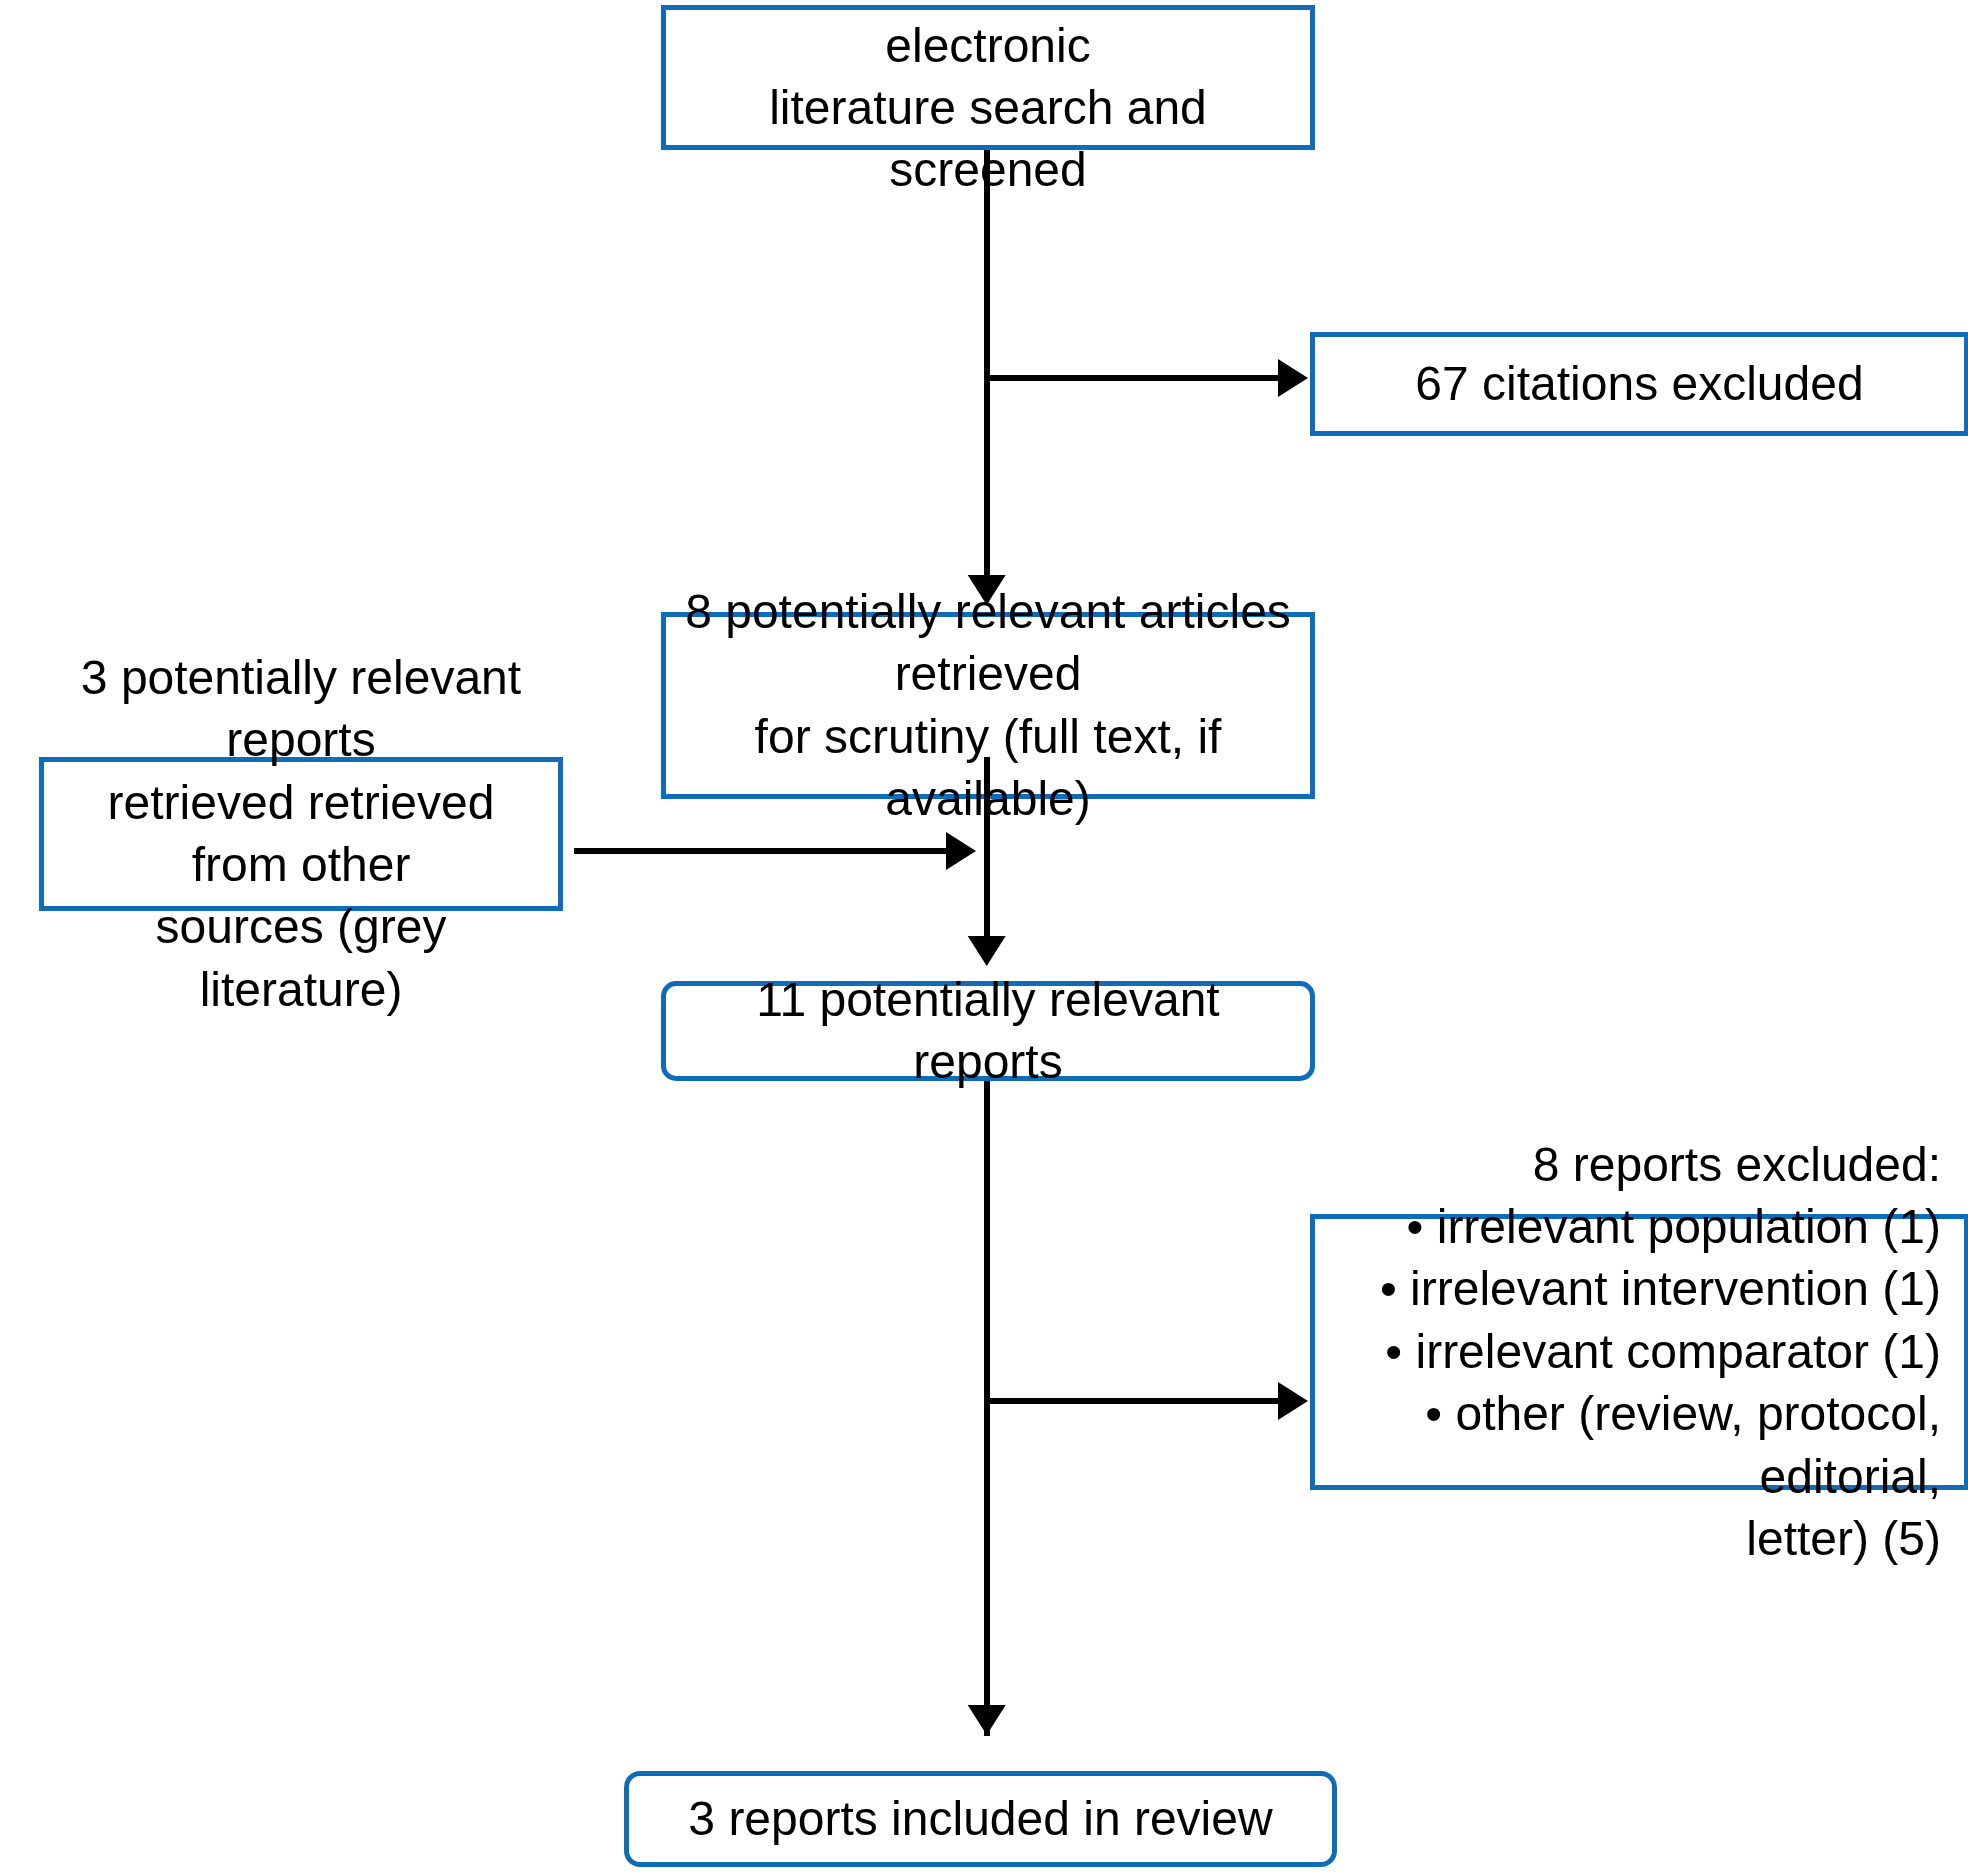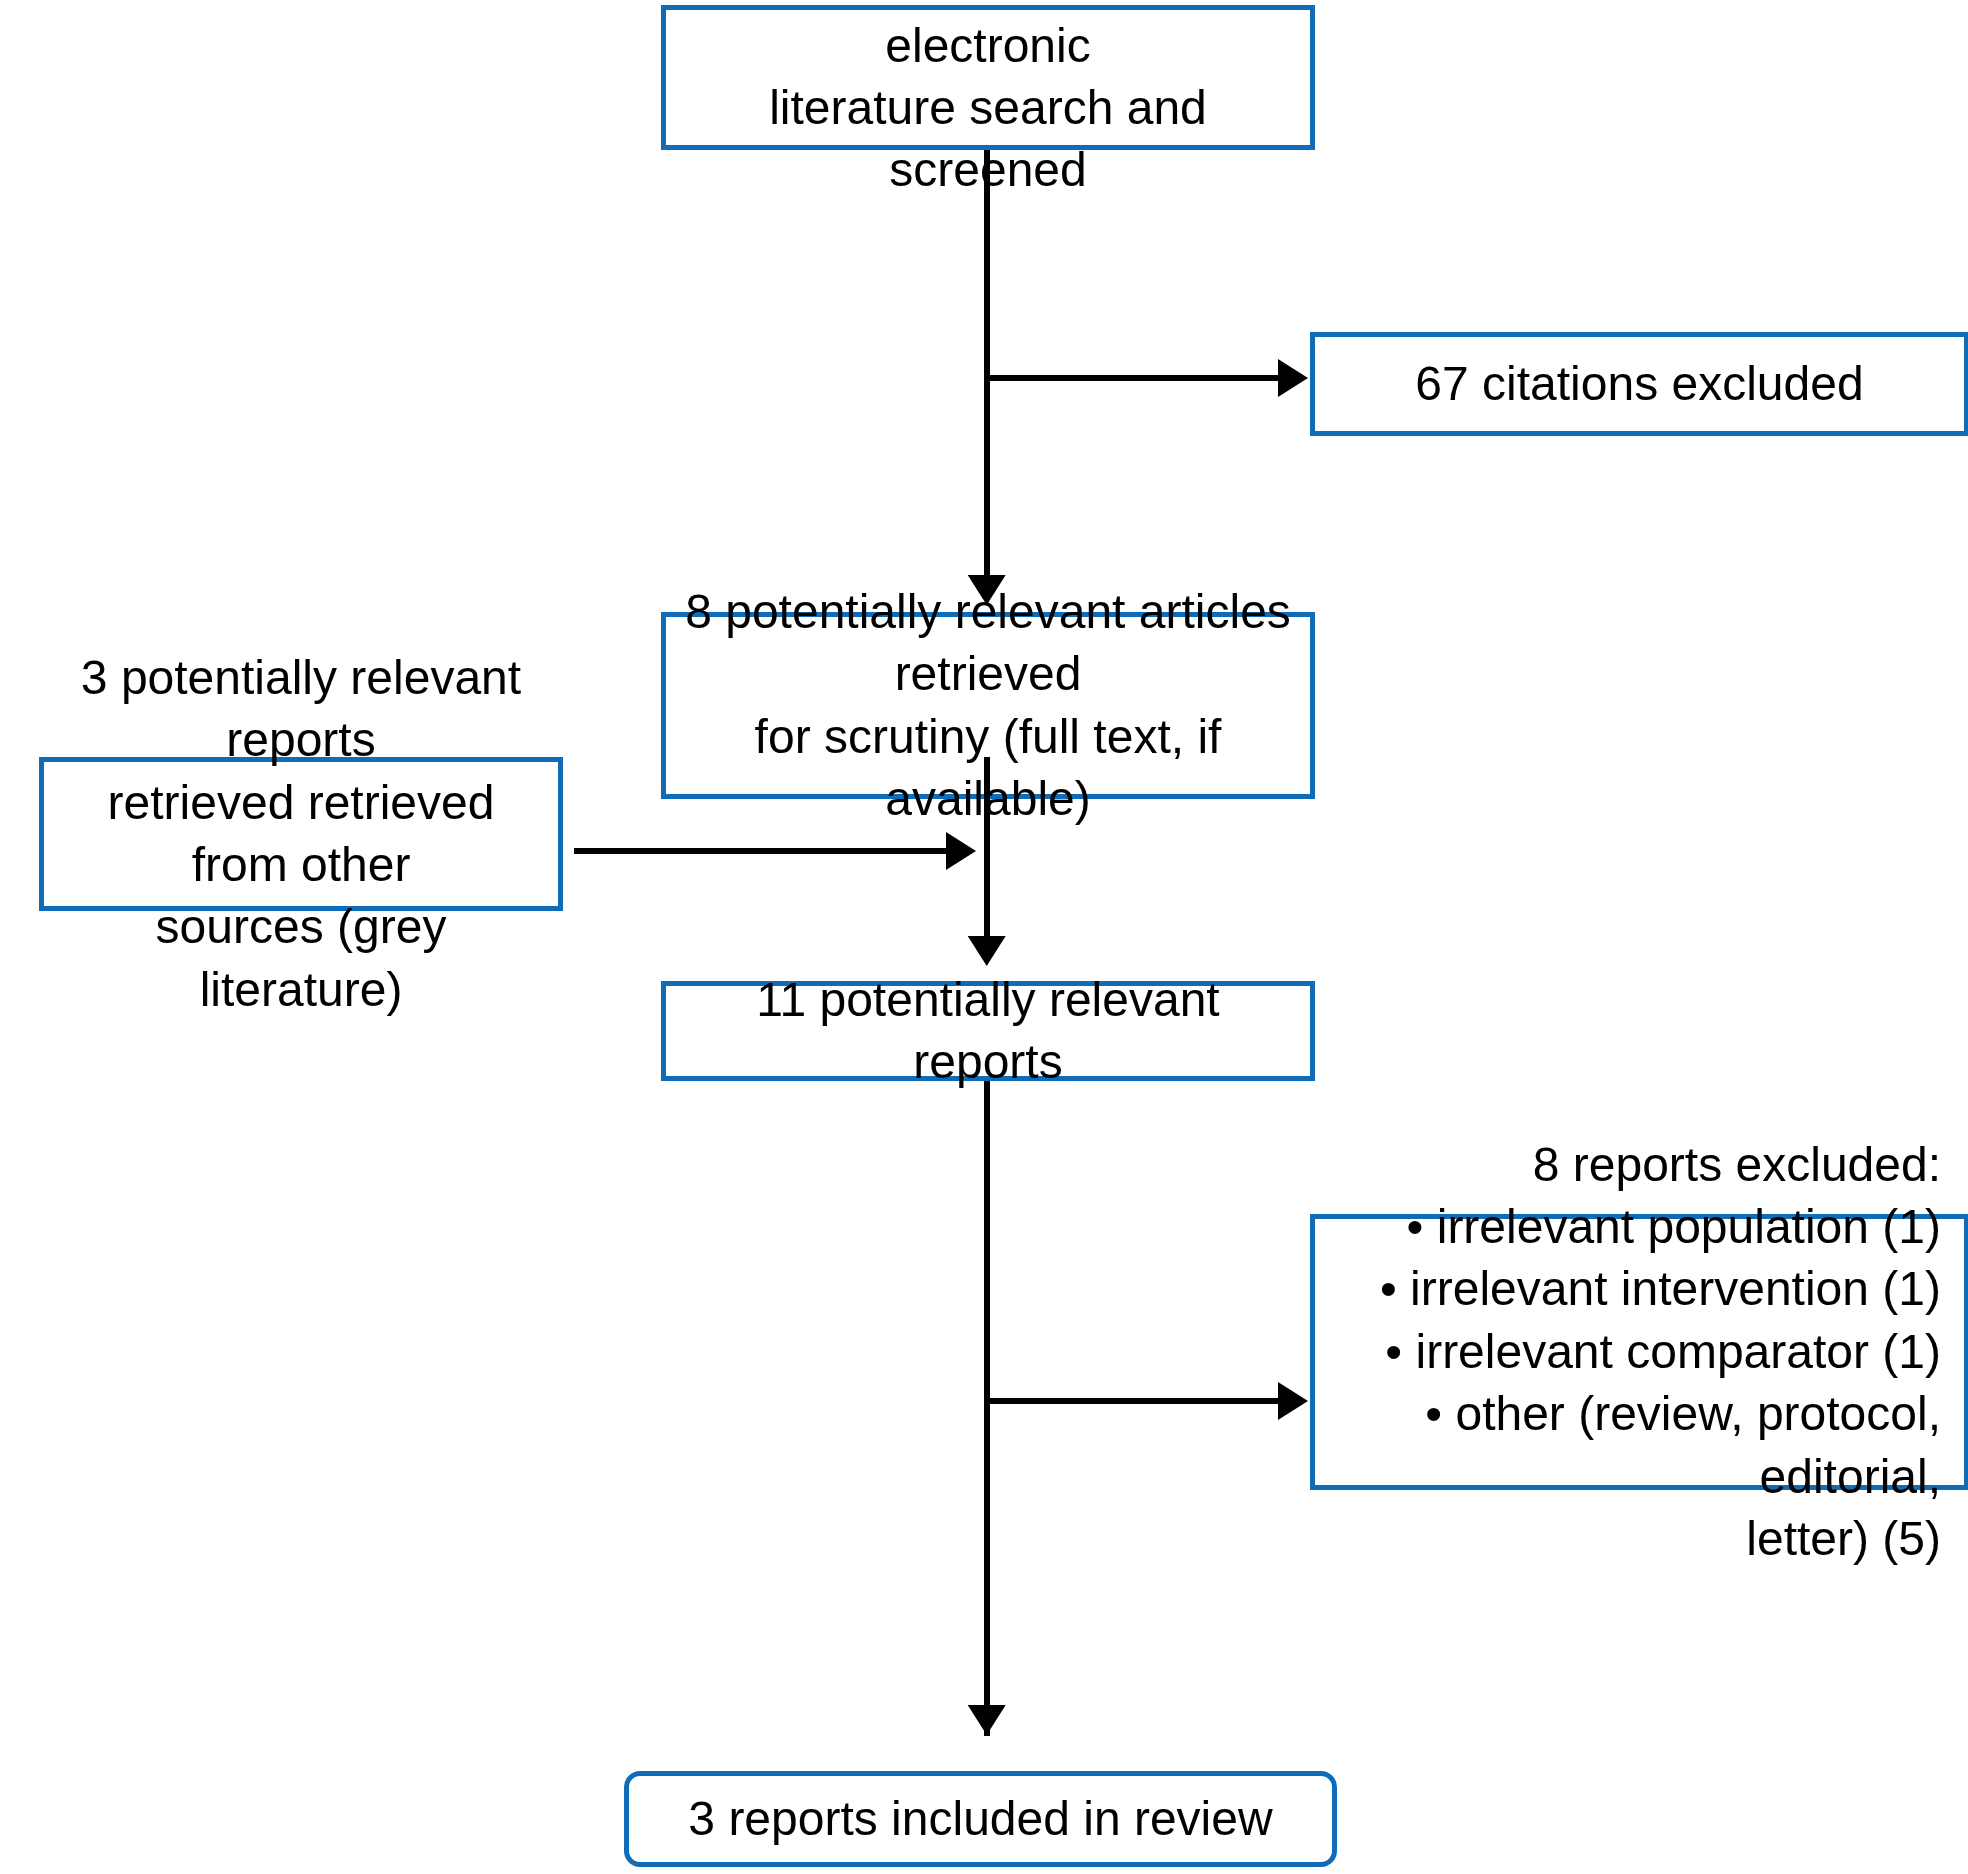--- a/index.html
+++ b/index.html
@@ -40,21 +40,21 @@
   }
   .flow-box.align-left .box-text {
     padding: 0 23px;
   }
 
   
   #box-identified      { left: 661px;  top: 4.5px;    width: 654px; height: 145px; }
   #box-excluded-citations { left: 1310px; top: 332px; width: 659px; height: 104px; text-align: right; }
   #box-retrieved       { left: 661px;  top: 612px;  width: 654px; height: 187px; }
   #box-grey-literature { left: 39px;   top: 757px;  width: 524px; height: 154px; }
-  #box-relevant-reports{ left: 661px;  top: 981px; width: 654px; height: 100px; }
+  #box-relevant-reports{ left: 661px;  top: 981px; width: 654px; height: 100px; border-radius: 15px; }
   #box-excluded-reports{ left: 1310px; top: 1214px; width: 659px; height: 276px; }
   #box-included        { left: 624px;  top: 1771px; width: 713px; height: 96px; border-radius: 16px; }
 
   
   .conn-v {
     position: absolute;
     width: 6.2px;
     background: #000000;
   }
   .conn-h {

